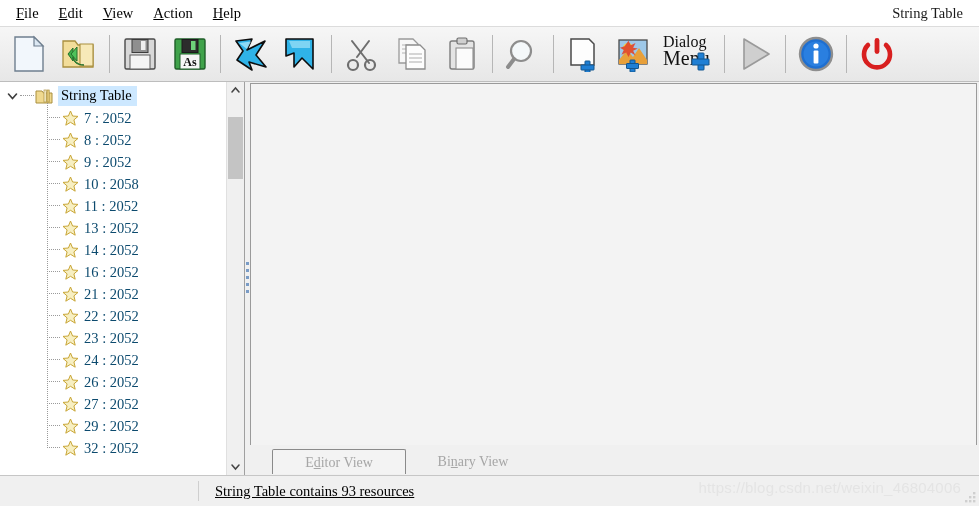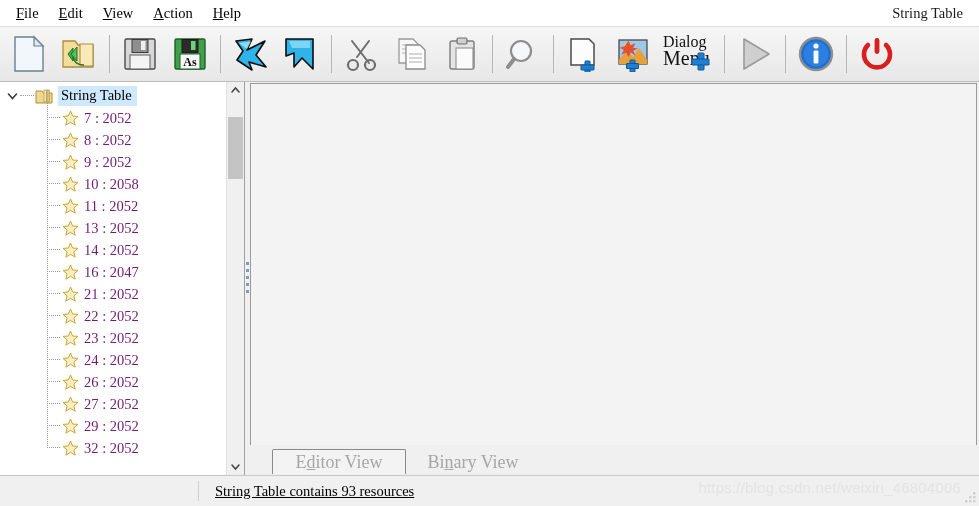--- a/index.html
+++ b/index.html
@@ -174,21 +174,21 @@
     border-top: 1px dotted #9a9a9a;
     height: 1px;
     flex: 0 0 auto;
     margin-right: 2px;
   }
   .star-icon { width: 17px; height: 17px; flex: 0 0 auto; margin-right: 5px; }
   .item-label {
     font-size: 14.5px;
     font-family: "Liberation Serif", serif;
     line-height: 17px;
-    color: #701a75;
+    color: #0c4a6e;
   }
 
   
   .vscroll {
     width: 17px;
     background: #f0f0f0;
     border-left: 1px solid #e0e0e0;
     display: flex;
     flex-direction: column;
     flex: 0 0 auto;
@@ -271,21 +271,21 @@
     left: 0; right: 0; bottom: 0;
     height: 1px;
     background: #f0f0f0;
   }
   .tab {
     height: 26px;
     min-width: 134px;
     display: flex;
     align-items: center;
     justify-content: center;
-    font-size: 18px;
+    font-size: 14px;
     font-family: "Liberation Serif", serif;
     color: #a6a6a6;
     cursor: default;
     box-sizing: border-box;
   }
   .tab.active {
     background: #f3f3f3;
     border: 1px solid #8a8a8a;
     border-bottom-color: #f3f3f3;
     border-top-left-radius: 2px;
@@ -629,21 +629,21 @@
                 <span class="star-icon"><svg width="17" height="17" viewBox="0 0 17 17">
                     <path d="M8.5 1 L10.6 6 L16 6.4 L11.9 9.9 L13.2 15.2 L8.5 12.3 L3.8 15.2 L5.1 9.9 L1 6.4 L6.4 6 Z" fill="#f7efc2" stroke="#c9a636" stroke-width="1"></path>
                   </svg></span>
                 <span class="item-label">14 : 2052</span>
               </div>
               <div class="tree-item">
                 <span class="hline"></span>
                 <span class="star-icon"><svg width="17" height="17" viewBox="0 0 17 17">
                     <path d="M8.5 1 L10.6 6 L16 6.4 L11.9 9.9 L13.2 15.2 L8.5 12.3 L3.8 15.2 L5.1 9.9 L1 6.4 L6.4 6 Z" fill="#f7efc2" stroke="#c9a636" stroke-width="1"></path>
                   </svg></span>
-                <span class="item-label">16 : 2047</span>
+                <span class="item-label">16 : 2052</span>
               </div>
               <div class="tree-item">
                 <span class="hline"></span>
                 <span class="star-icon"><svg width="17" height="17" viewBox="0 0 17 17">
                     <path d="M8.5 1 L10.6 6 L16 6.4 L11.9 9.9 L13.2 15.2 L8.5 12.3 L3.8 15.2 L5.1 9.9 L1 6.4 L6.4 6 Z" fill="#f7efc2" stroke="#c9a636" stroke-width="1"></path>
                   </svg></span>
                 <span class="item-label">21 : 2052</span>
               </div>
               <div class="tree-item">
                 <span class="hline"></span>

